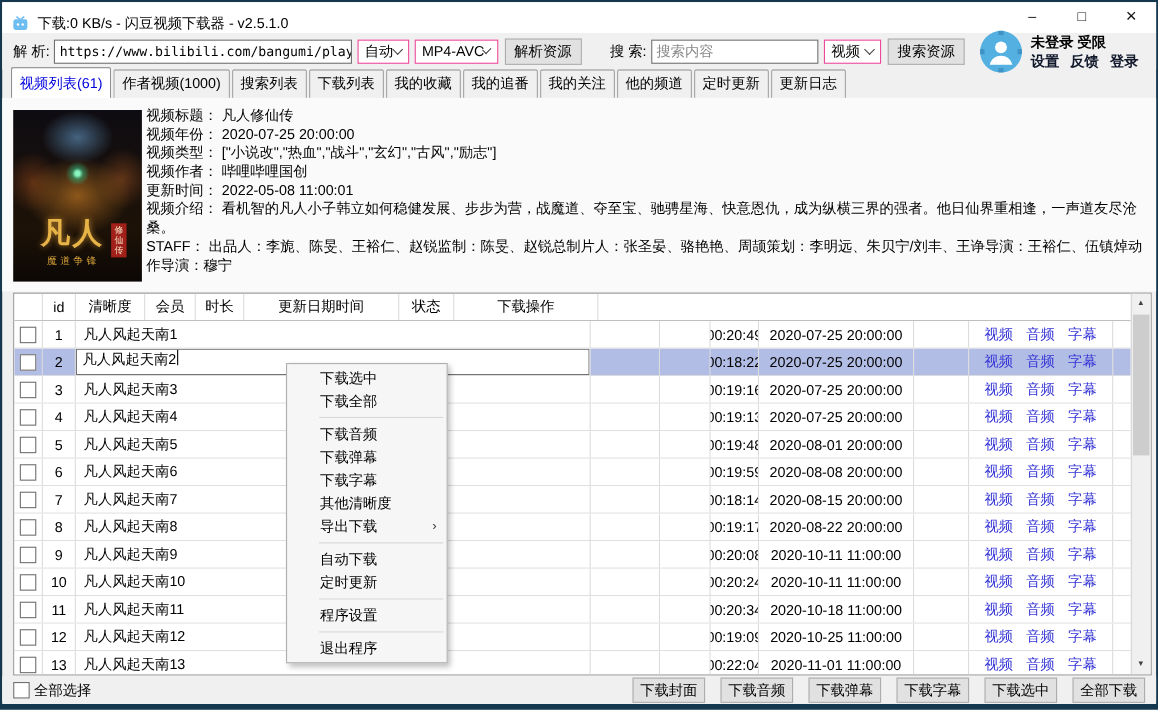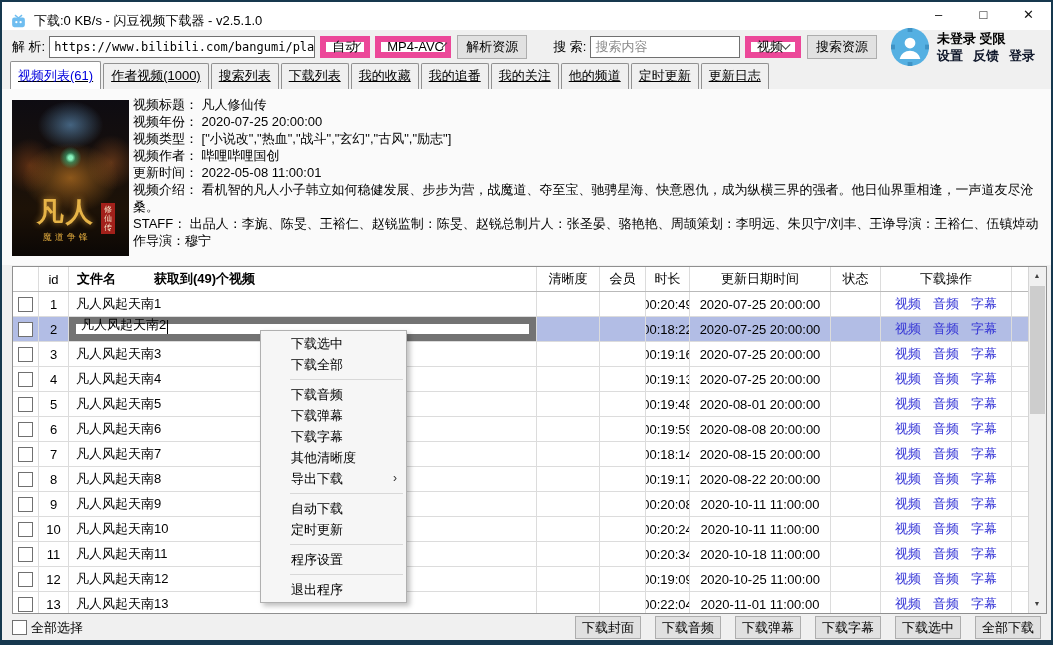--- a/index.html
+++ b/index.html
@@ -14,34 +14,34 @@
   .win-btn{width:45px;text-align:center;line-height:26px;font-size:13px;color:#111;}
 
   
   .toolbar{height:33px;display:flex;align-items:center;padding:0 6px;background:#f0f0f0;}
   .tb-label{margin:0 4px;white-space:nowrap;}
   .textbox{height:22px;border:1px solid #707070;background:#fff;display:flex;align-items:center;
     padding:0 4px;box-sizing:border-box;overflow:hidden;white-space:nowrap;}
   .url-box{width:296px;font-family:"DejaVu Sans Mono",monospace;font-size:12px;}
   .search-box{width:166px;}
   .placeholder{color:#8a8a8a;}
-  .select{height:22px;border:6px solid #ec4899;background:#fff;display:flex;align-items:center;
+  .select{height:22px;border:1px solid #ec4899;background:#fff;display:flex;align-items:center;
     padding:0 6px;box-sizing:border-box;margin-left:5px;white-space:nowrap;}
   .sel-auto{width:50px}.sel-fmt{width:76px}.sel-type{width:56px}
   .chev{width:6px;height:6px;border-right:1.4px solid #444;border-bottom:1.4px solid #444;
     transform:rotate(45deg) translate(-1px,-1px);margin-left:auto;}
   .btn{height:24px;background:#e1e1e1;border:1px solid #adadad;display:flex;align-items:center;
     justify-content:center;padding:0 8px;box-sizing:border-box;margin-left:6px;white-space:nowrap;}
   .avatar{width:38px;height:38px;margin-left:14px;flex:none;}
   .acct{margin-left:8px;line-height:17px;white-space:nowrap;}
   .acct-status{font-weight:bold;}
   .acct-links span{color:#0f172a;font-weight:bold;margin-right:10px;}
 
   
-  .tabstrip{height:26px;display:flex;align-items:flex-end;padding-left:8px;text-decoration:underline;}
+  .tabstrip{height:26px;display:flex;align-items:flex-end;padding-left:8px;}
   .tab{border:1px solid #919191;border-bottom:none;border-radius:2px 2px 0 0;background:#f0f0f0;
     padding:3px 7px 4px 7px;margin-right:2px;white-space:nowrap;}
   .tab.active{background:#fff;color:#0000dd;padding-top:5px;}
 
   
   .infopanel{position:relative;height:176px;background:#fafafa;}
   .poster{position:absolute;left:10px;top:11px;width:117px;height:156px;overflow:hidden;
     background:
       radial-gradient(circle at 50% 37%, rgba(140,255,200,.95) 0 2px, rgba(40,210,150,.45) 5px, transparent 11px),
       radial-gradient(ellipse 40% 22% at 50% 16%, rgba(110,170,220,.55), transparent 70%),
@@ -69,22 +69,22 @@
     justify-content:center;overflow:hidden;white-space:nowrap;height:100%;}
   .c-cb{width:26px}.c-id{width:30px}.c-name{width:468px;justify-content:flex-start;}
   .c-q{width:63px}.c-v{width:46px}.c-d{width:44px}.c-date{width:141px}.c-s{width:50px}
   .c-a{width:131px}.c-f{flex:1;border-right:none;}
   .h-name{gap:38px;padding-left:8px;font-weight:bold;}
   .row{display:flex;height:24px;border-bottom:1px solid #dcdcdc;background:#fff;}
   .row.sel .cell{background:#b2bde5;}
   .pl{padding-left:7px;}
   .cb{width:13px;height:13px;border:1px solid #707070;background:#fff;display:inline-block;}
   .c-name.editing{padding:0;}
-  .editbox{width:100%;height:100%;background:#fff;border:7px solid #737373;box-sizing:border-box;
-    display:flex;align-items:flex-end;padding-left:5px;}
+  .editbox{width:100%;height:100%;background:#fff;border:1px solid #737373;box-sizing:border-box;
+    display:flex;align-items:flex-start;padding-left:5px;}
   .caret{width:1px;height:14px;background:#000;margin-left:1px;}
   .links span{color:#3434d6;margin:0 6px;}
   .c-d{justify-content:center;}
   
   .vscroll{width:17px;background:#f0f0f0;position:relative;border-left:1px solid #d5d5d5;}
   .sb-arrow{position:absolute;left:0;width:16px;height:16px;text-align:center;line-height:16px;
     font-size:7px;color:#404040;}
   .sb-up{top:1px;} .sb-down{bottom:1px;}
   .sb-thumb{position:absolute;left:1px;top:19px;width:15px;height:128px;background:#cdcdcd;}
 
@@ -189,24 +189,20 @@
         <div class="info-line">视频介绍： 看机智的凡人小子韩立如何稳健发展、步步为营，战魔道、夺至宝、驰骋星海、快意恩仇，成为纵横三界的强者。他日仙界重相逢，一声道友尽沧桑。</div>
         <div class="info-line">STAFF： 出品人：李旎、陈旻、王裕仁、赵锐监制：陈旻、赵锐总制片人：张圣晏、骆艳艳、周颉策划：李明远、朱贝宁/刘丰、王诤导演：王裕仁、伍镇焯动作导演：穆宁</div>
       </div>
   </div>
 
   <div class="tablewrap">
     <div class="grid">
       <div class="thead">
         <div class="cell c-cb"></div>
         <div class="cell c-id">id</div>
-        <div class="cell c-name h-name">
-          <span style="font-weight:bold">文件名</span>
-          <span style="font-weight:bold">获取到(49)个视频</span>
-        </div>
         <div class="cell c-q">清晰度</div>
         <div class="cell c-v">会员</div>
         <div class="cell c-d">时长</div>
         <div class="cell c-date">更新日期时间</div>
         <div class="cell c-s">状态</div>
         <div class="cell c-a">下载操作</div>
         <div class="cell c-f"></div>
       </div>
       <div id="rows">
           <div class="row">

